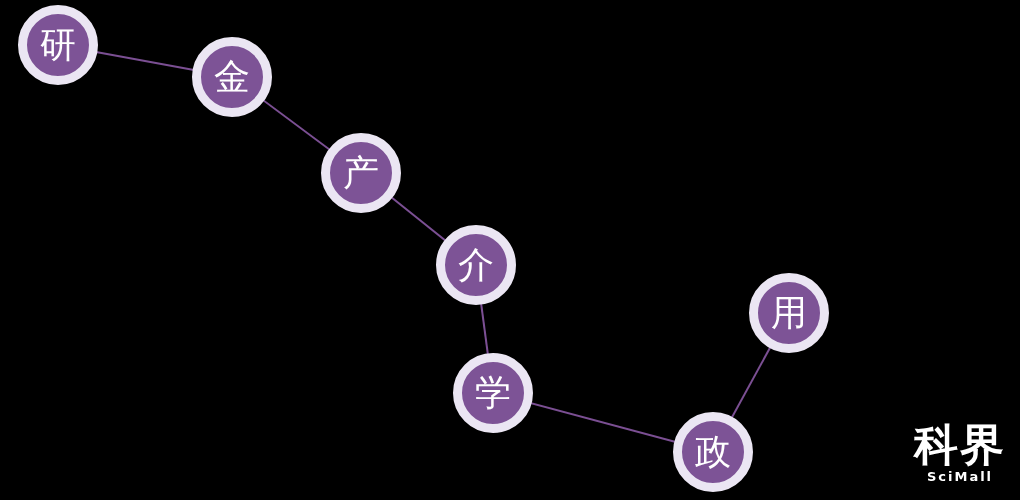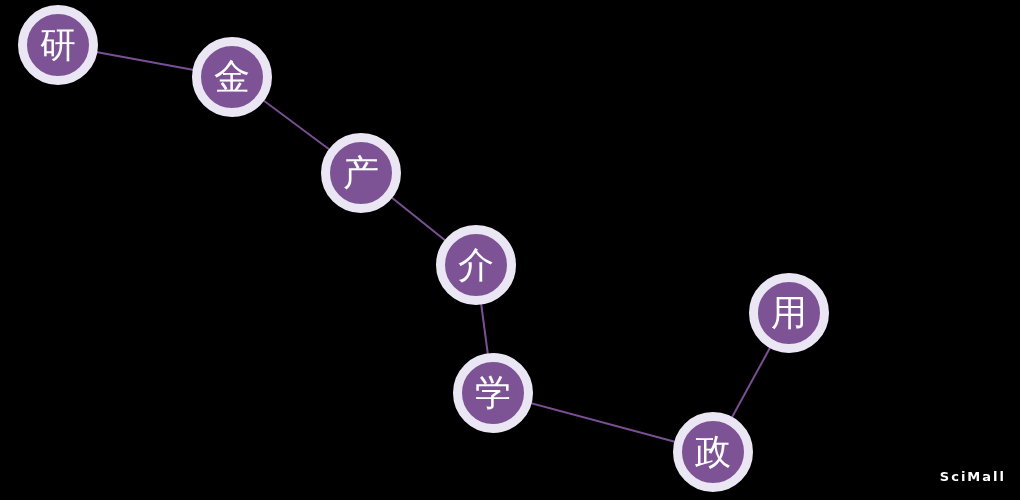--- a/index.html
+++ b/index.html
@@ -49,21 +49,21 @@
     font-size: 44px;
     font-weight: bold;
     line-height: 1.0;
     letter-spacing: 2px;
     font-family: "DejaVu Serif", "Liberation Serif", serif;
   }
   #logo-subtitle {
     font-size: 13px;
     font-weight: bold;
     letter-spacing: 2px;
-    margin-top: 16px;
+    margin-top: 2px;
     font-family: "DejaVu Sans", "Liberation Sans", sans-serif;
   }
 </style>
 </head>
 <body>
 
 <div id="stage">
   <svg id="edges" viewBox="0 0 1020 500" xmlns="http://www.w3.org/2000/svg">
       <line x1="58" y1="45" x2="232" y2="77" stroke="#7b4f93" stroke-width="2"></line>
       <line x1="232" y1="77" x2="361" y2="173" stroke="#7b4f93" stroke-width="2"></line>
@@ -89,15 +89,16 @@
         <span class="node-label" style="color: rgb(255, 255, 255);">学</span>
       </div>
       <div class="node" style="width: 62px; height: 62px; border: 9px solid rgb(235, 230, 243); background: rgb(125, 83, 150); left: 673px; top: 412px;">
         <span class="node-label" style="color: rgb(255, 255, 255);">政</span>
       </div>
       <div class="node" style="width: 62px; height: 62px; border: 9px solid rgb(235, 230, 243); background: rgb(125, 83, 150); left: 749px; top: 273px;">
         <span class="node-label" style="color: rgb(255, 255, 255);">用</span>
       </div>
     </div>
   <div id="logo">
+    <div id="logo-title">科界</div>
     <div id="logo-subtitle">SciMall</div>
   </div>
 </div>
 
 </body></html>

